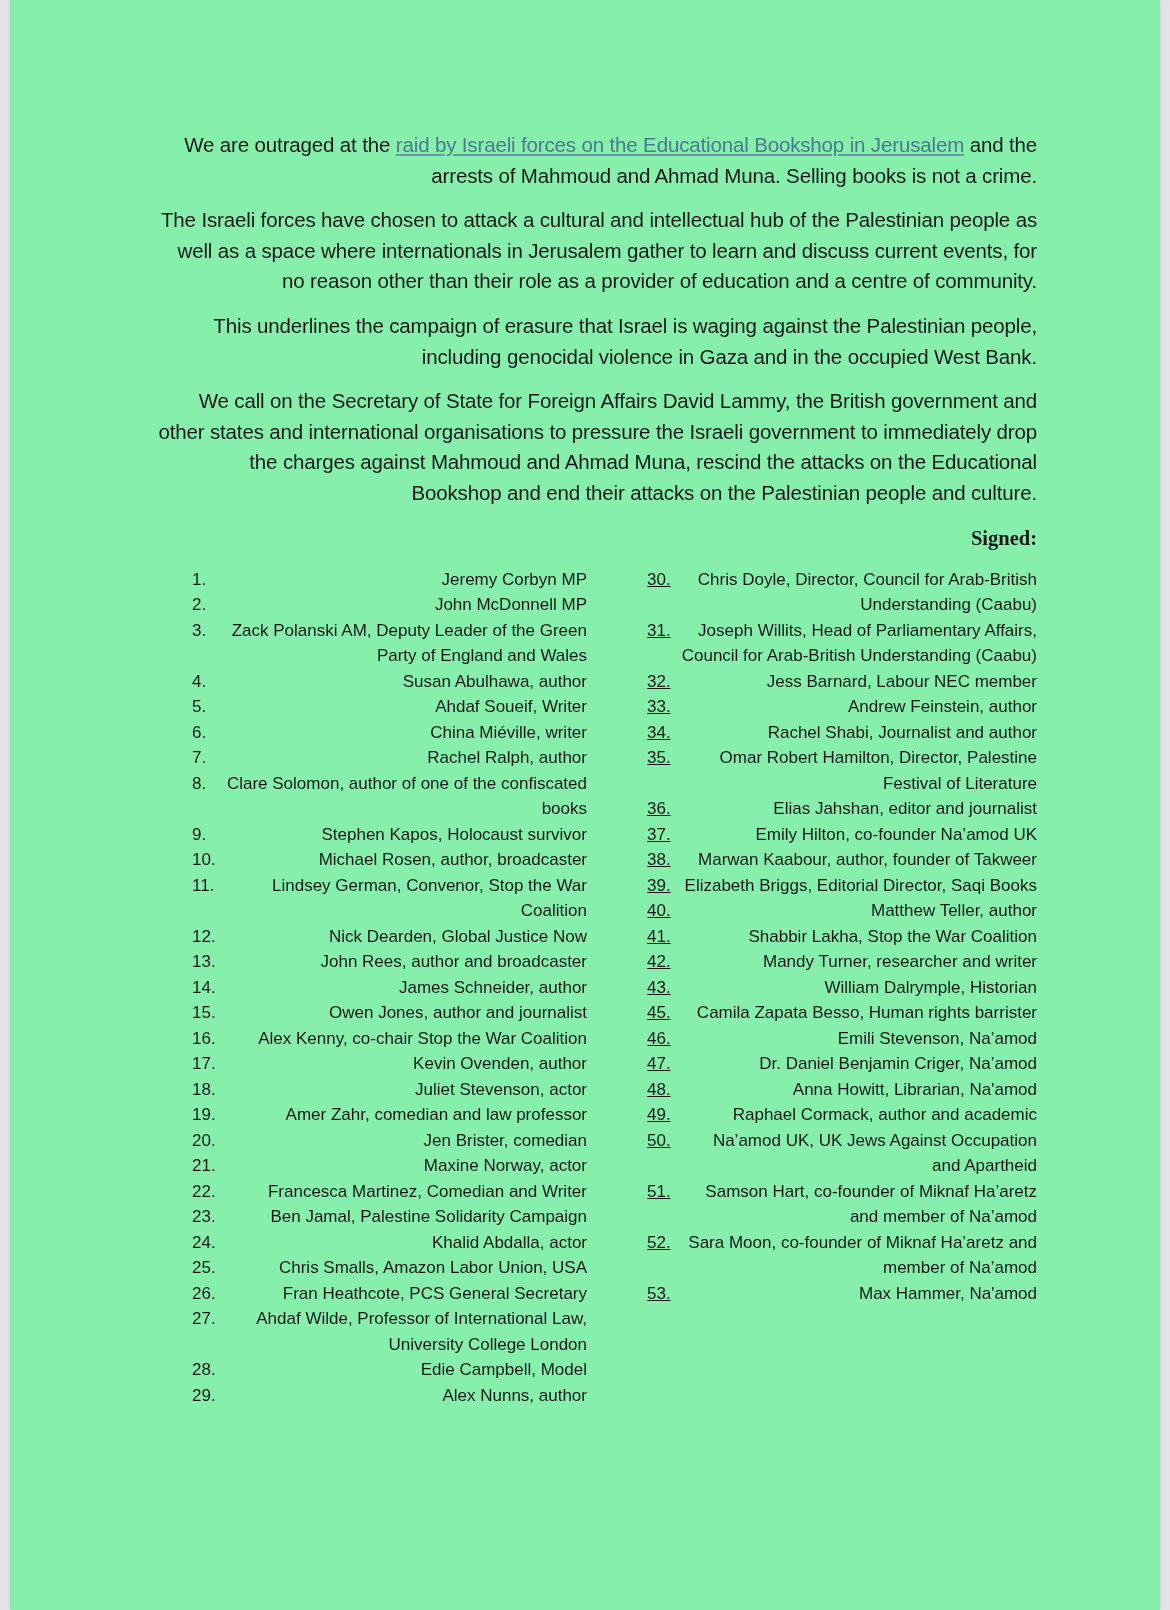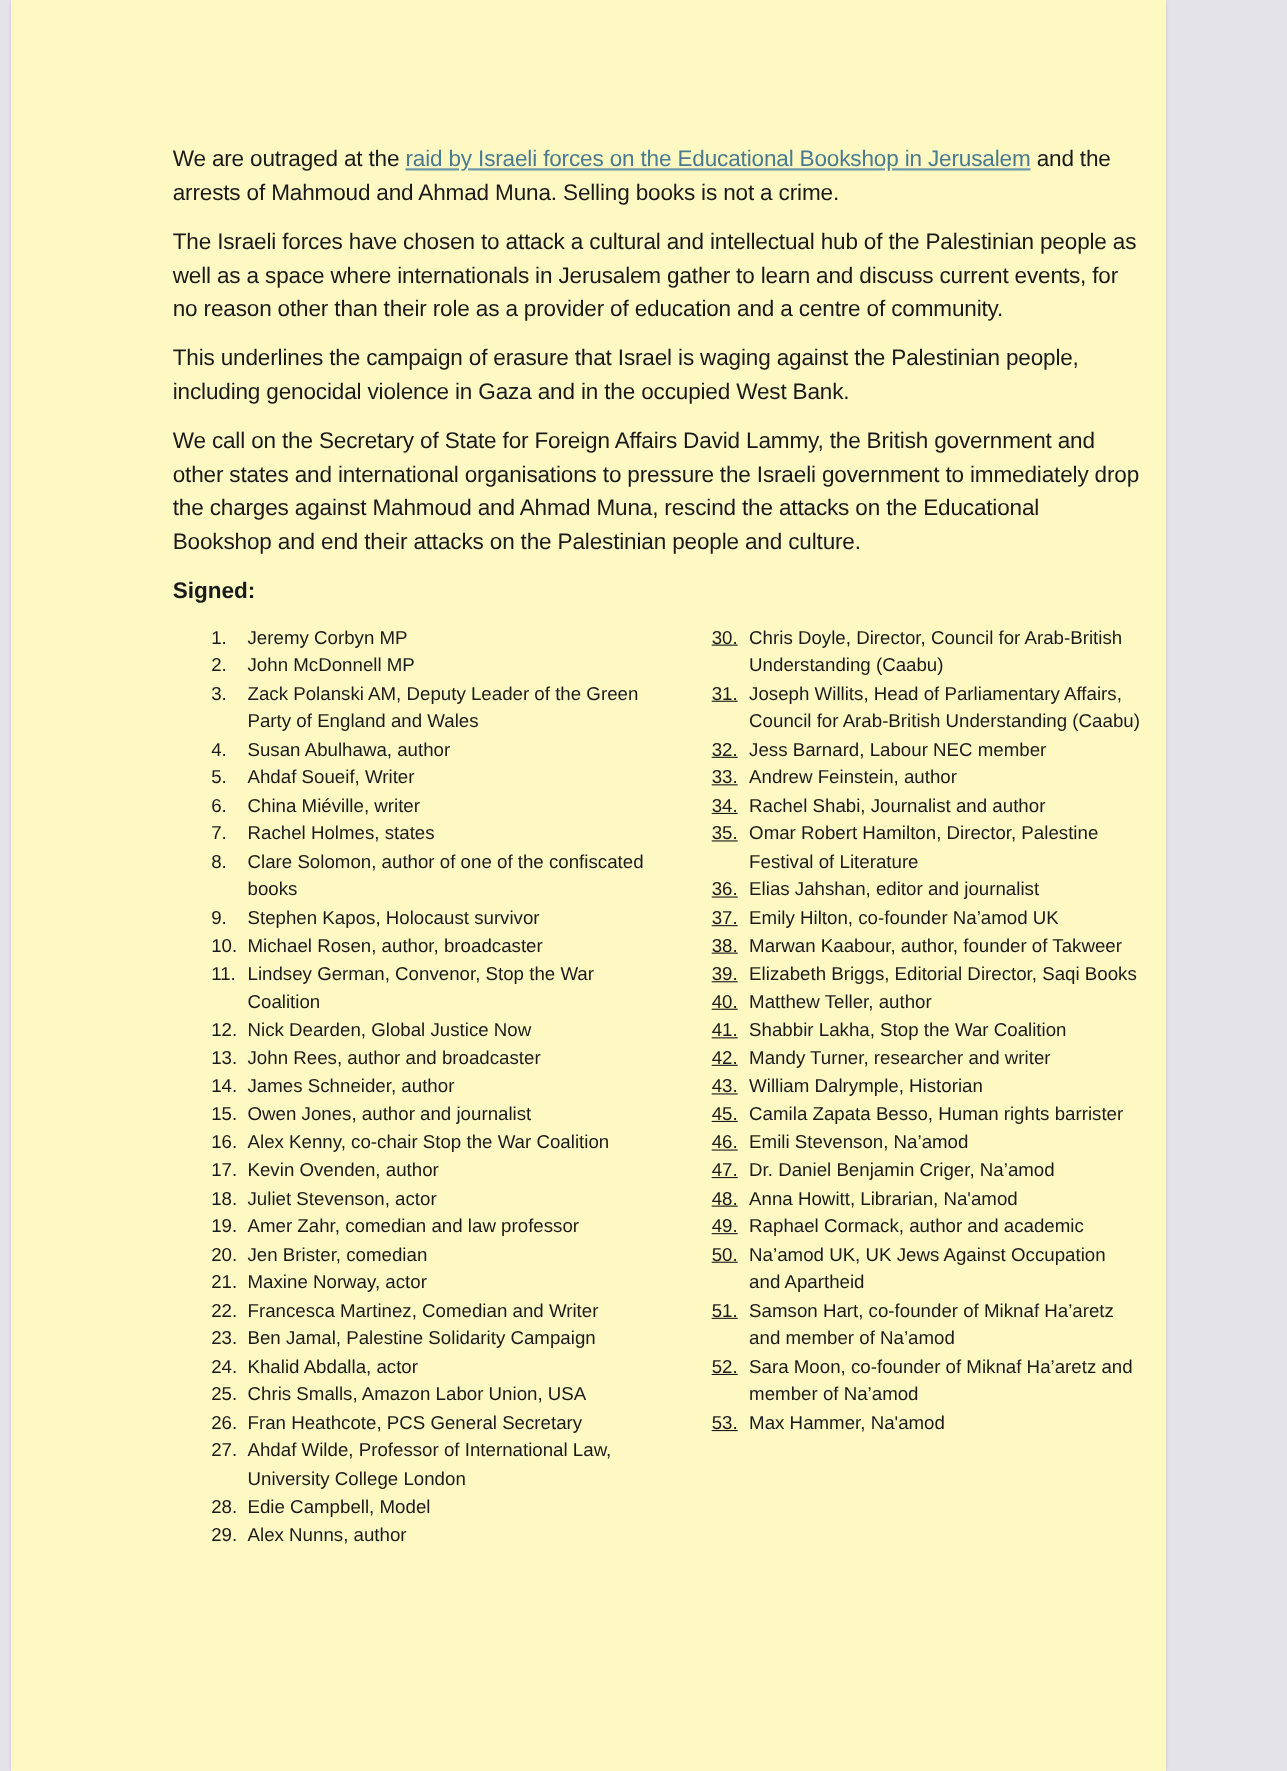--- a/index.html
+++ b/index.html
@@ -2,37 +2,38 @@
 <html><head>
 <meta charset="utf-8">
 <style>
   html, body { margin: 0; padding: 0; }
   body {
     width: 1170px; height: 1610px; overflow: hidden;
     background: #e4e4e8;
     font-family: "Liberation Sans", "DejaVu Sans", sans-serif;
   }
   .sheet {
-    position: absolute; left: 10px; top: 0; width: 1050px; height: 1610px;
-    background: #fef9c3;
+    position: absolute; left: 10px; top: 0; width: 1150px; height: 1610px;
+    background: #86efac;
     box-shadow: 0 0 3px rgba(0,0,0,0.12);
+    text-align: right;
   }
   .content {
     position: absolute; left: 147px; top: 130px; width: 880px;
     color: #1a1a1a;
   }
   .para {
     font-size: 20.5px; line-height: 30.6px; margin: 0 0 14px 0;
     letter-spacing: -0.15px;
   }
   .para a {
     color: #4a7a90; text-decoration: underline; text-decoration-color: #6d98ab;
   }
   .signed {
-    font-size: 20.5px; font-weight: bold; margin: 14px 0 14px 0; line-height: 30px;
+    font-size: 20.5px; font-weight: bold; margin: 14px 0 14px 0; line-height: 30px; font-family: Liberation Serif, serif;
   }
   .cols { position: relative; height: 880px; }
   .col { position: absolute; top: 0; }
   .col-left { left: 0; width: 430px; }
   .col-right { left: 490px; width: 390px; }
   ol.sig-list { list-style: none; margin: 0; padding: 0; }
   ol.sig-list li {
     position: relative; font-size: 17px; line-height: 25.5px;
     padding-left: 68px;
   }
@@ -56,21 +57,21 @@
 
     <div class="cols">
       <div class="col col-left">
         <ol class="sig-list" id="list-left">
             <li><span class="num">1.</span><span>Jeremy Corbyn MP</span></li>
             <li><span class="num">2.</span><span>John McDonnell MP</span></li>
             <li><span class="num">3.</span><span>Zack Polanski AM, Deputy Leader of the Green Party of England and Wales</span></li>
             <li><span class="num">4.</span><span>Susan Abulhawa, author</span></li>
             <li><span class="num">5.</span><span>Ahdaf Soueif, Writer</span></li>
             <li><span class="num">6.</span><span>China Miéville, writer</span></li>
-            <li><span class="num">7.</span><span>Rachel Holmes, states</span></li>
+            <li><span class="num">7.</span><span>Rachel Ralph, author</span></li>
             <li><span class="num">8.</span><span>Clare Solomon, author of one of the confiscated books</span></li>
             <li><span class="num">9.</span><span>Stephen Kapos, Holocaust survivor</span></li>
             <li><span class="num">10.</span><span>Michael Rosen, author, broadcaster</span></li>
             <li><span class="num">11.</span><span>Lindsey German, Convenor, Stop the War Coalition</span></li>
             <li><span class="num">12.</span><span>Nick Dearden, Global Justice Now</span></li>
             <li><span class="num">13.</span><span>John Rees, author and broadcaster</span></li>
             <li><span class="num">14.</span><span>James Schneider, author</span></li>
             <li><span class="num">15.</span><span>Owen Jones, author and journalist</span></li>
             <li><span class="num">16.</span><span>Alex Kenny, co-chair Stop the War Coalition</span></li>
             <li><span class="num">17.</span><span>Kevin Ovenden, author</span></li>

